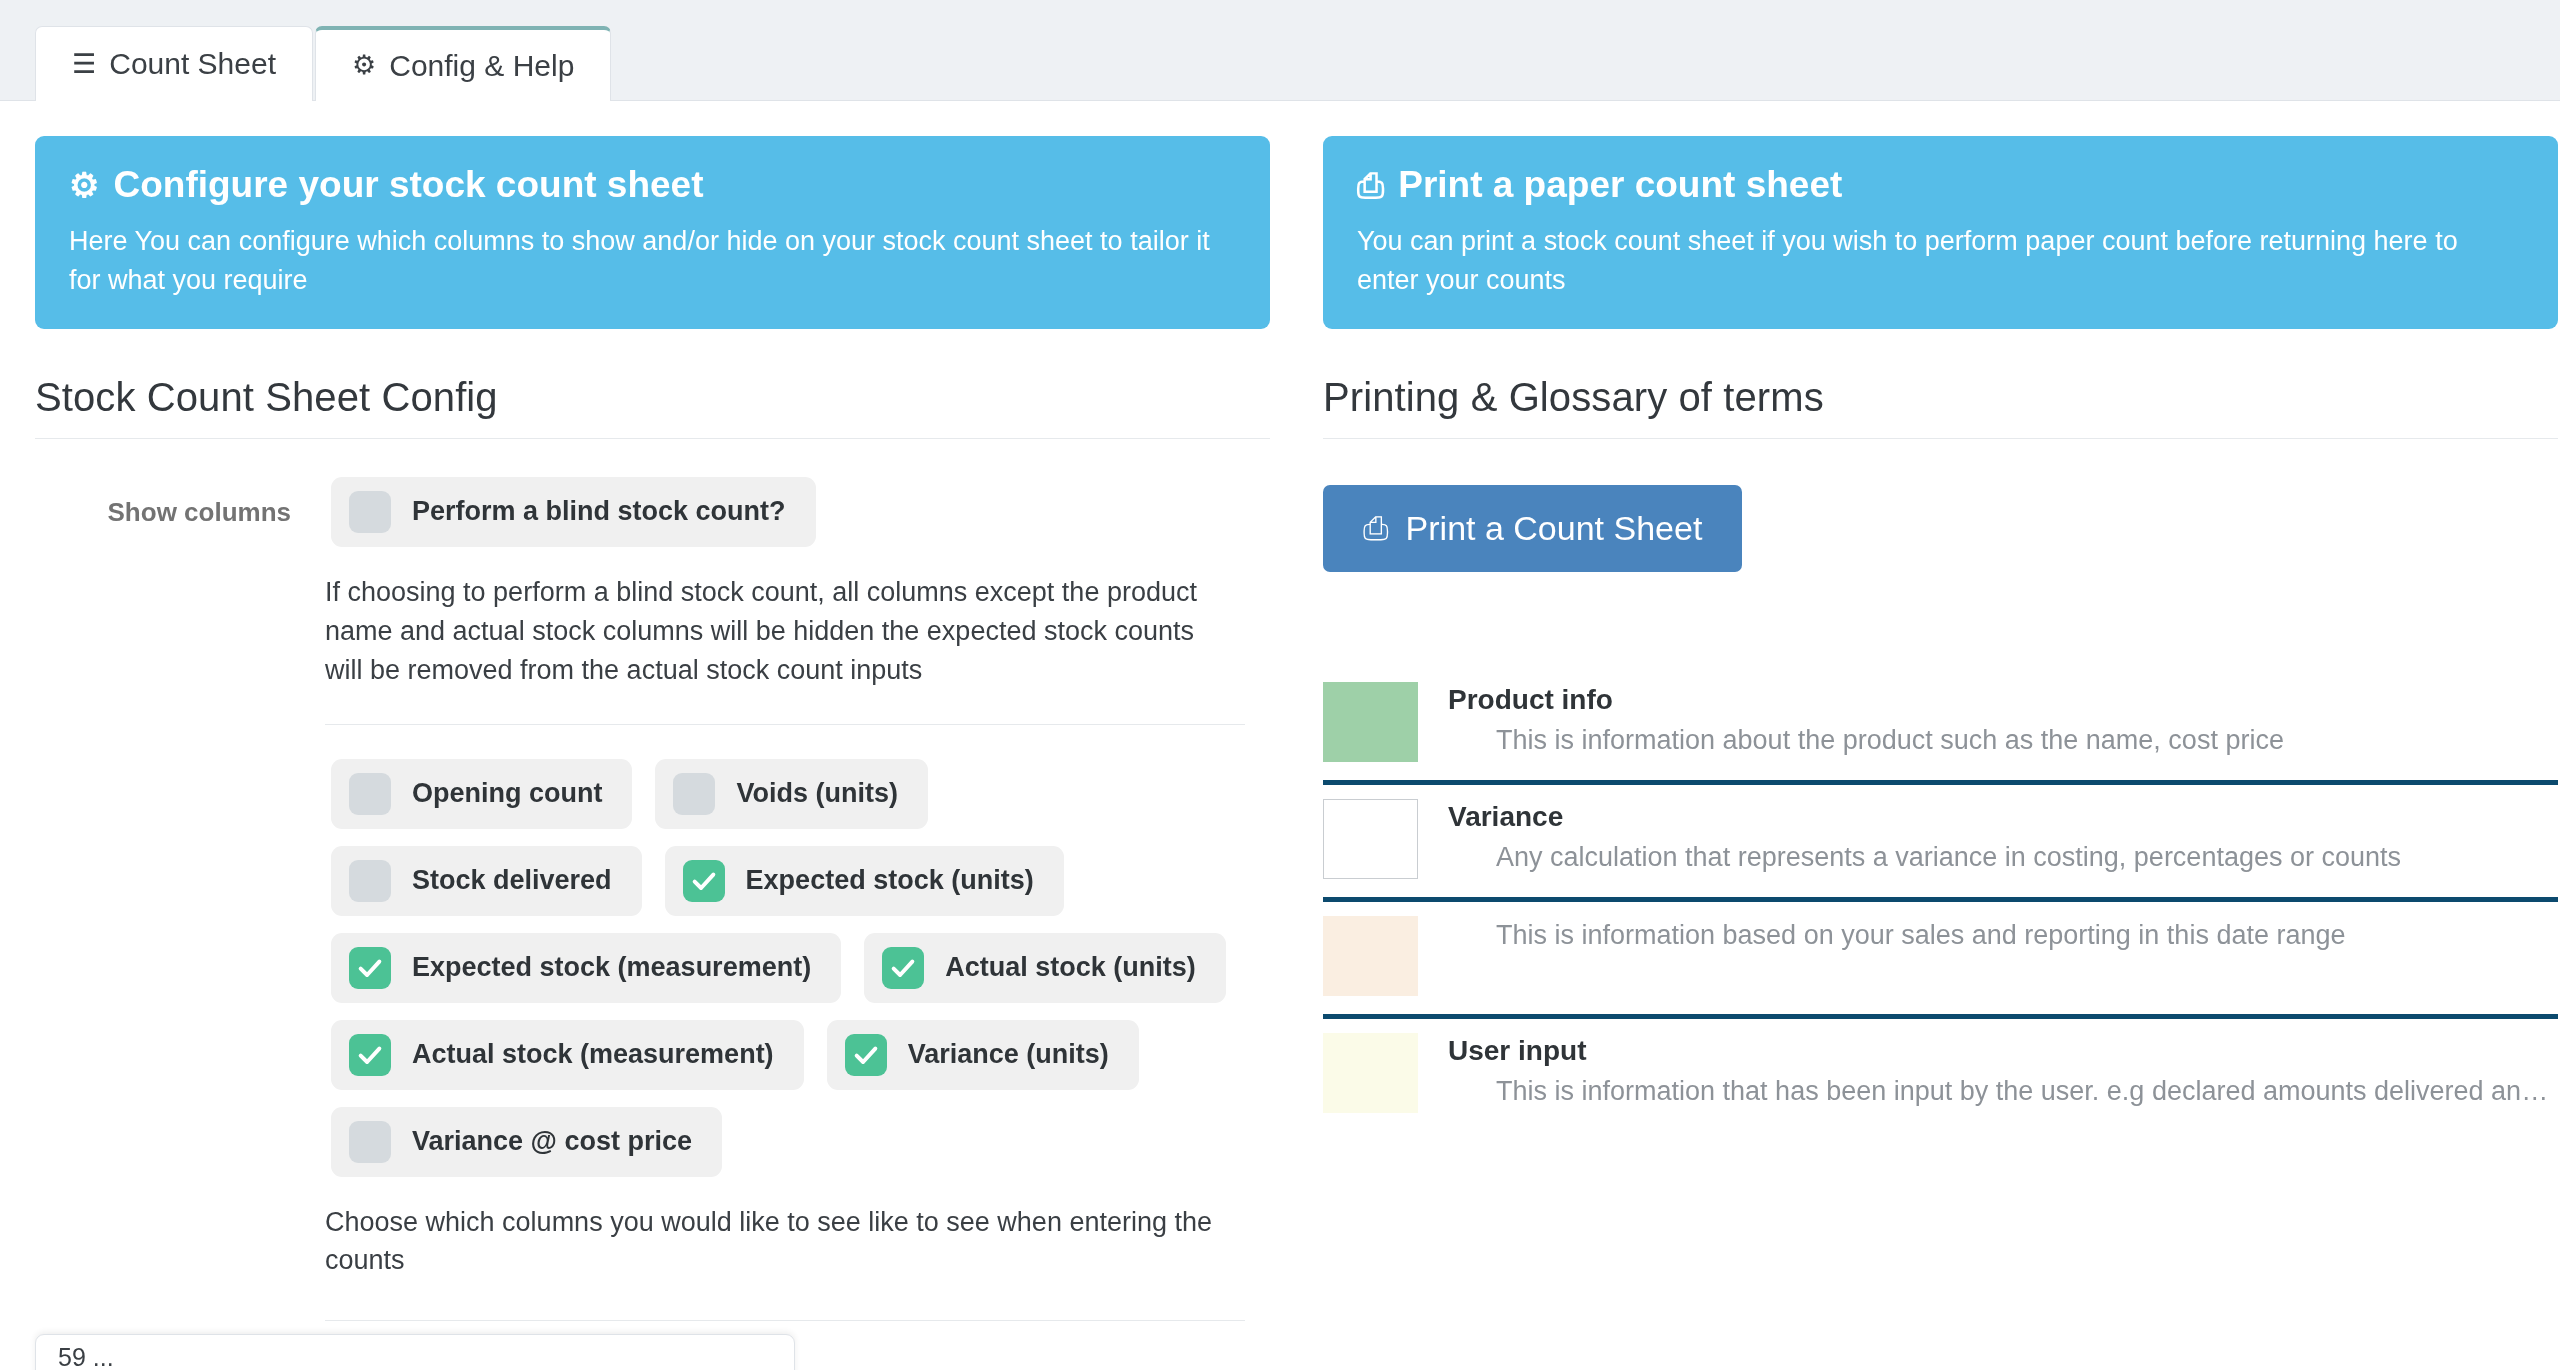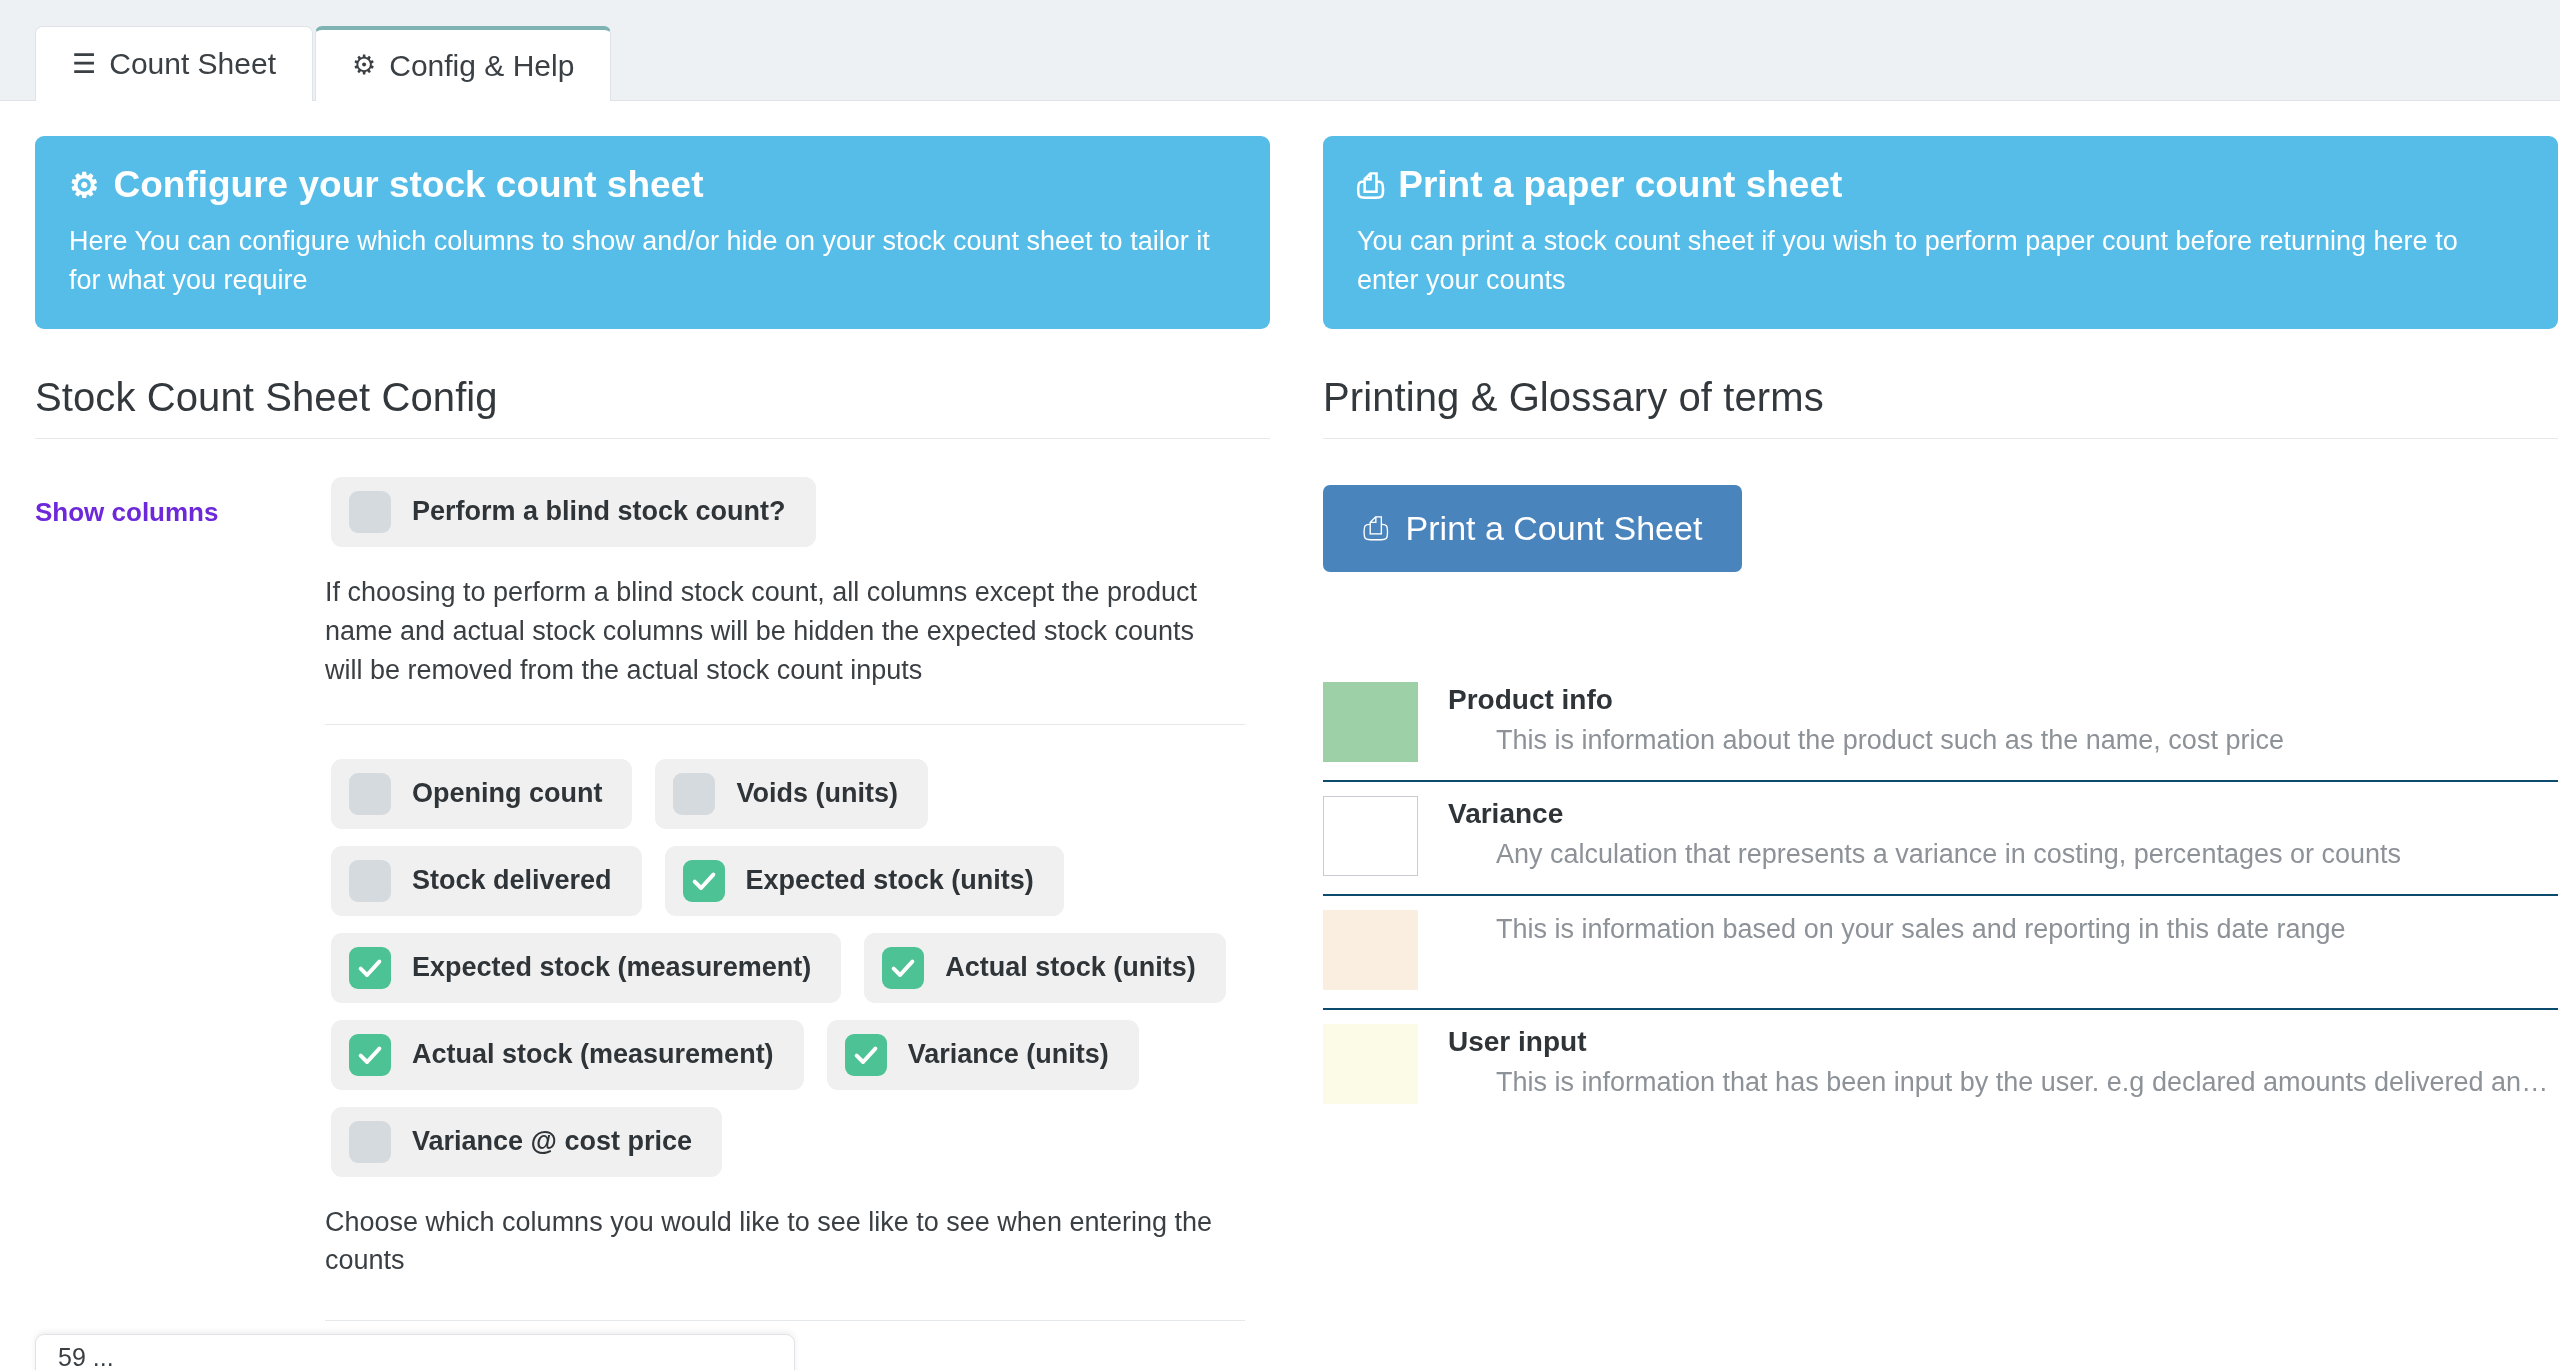--- a/index.html
+++ b/index.html
@@ -109,25 +109,26 @@
     border-bottom: 1px solid #e6e9ec;
     margin-bottom: 38px;
     letter-spacing: 0.1px;
   }
 
   
   .form-row { display: flex; align-items: flex-start; }
   .form-label {
     width: 290px;
     flex: 0 0 290px;
+    text-align: right;
     padding-right: 34px;
     padding-top: 20px;
     font-size: 26px;
     font-weight: bold;
-    color: #6d28d9;
+    color: #737373;
   }
   .form-field { flex: 1; min-width: 0; }
 
   
   .pill-wrap {
     display: flex;
     flex-wrap: wrap;
     gap: 17px 17px;
     max-width: 920px;
   }
@@ -194,21 +195,21 @@
   }
   .btn-print .pr-icon { font-size: 32px; line-height: 1; }
 
   
   .glossary { margin-top: 96px; }
   .gloss-row {
     display: flex;
     align-items: flex-start;
     gap: 30px;
     padding: 14px 0 18px 0;
-    border-bottom: 2px solid #0c4a6e;
+    border-bottom: 5px solid #0c4a6e;
   }
   .gloss-row:last-child { border-bottom: none; }
   .swatch {
     width: 95px;
     height: 80px;
     flex: 0 0 95px;
   }
   .swatch.bordered { border: 1px solid #c9cdd1; }
   .gloss-text { flex: 1; min-width: 0; padding-top: 2px; }
   .gloss-title {

